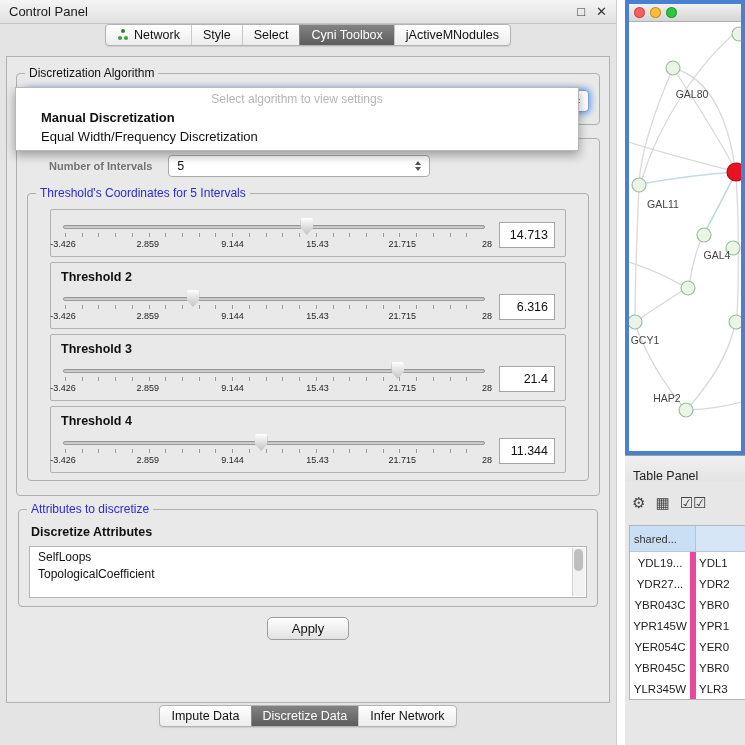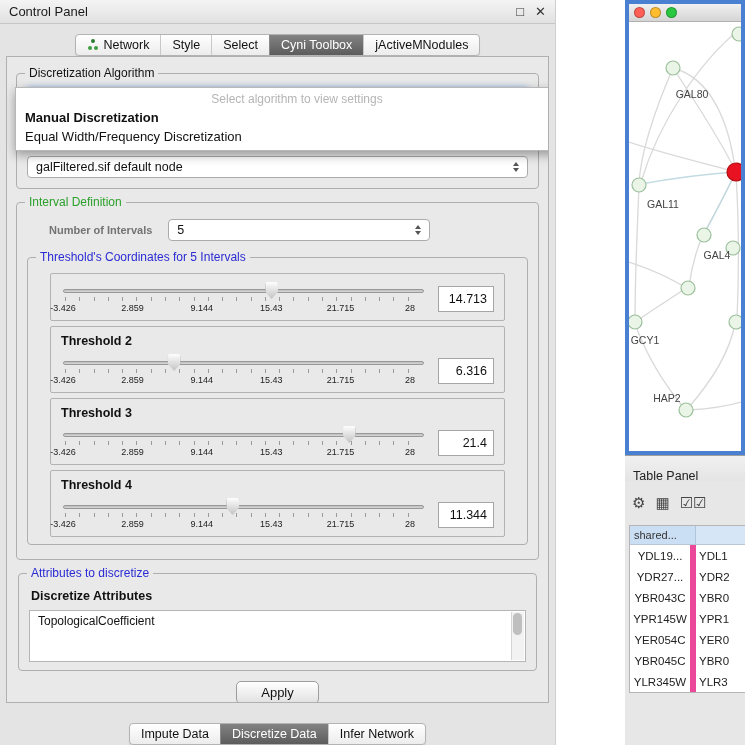--- a/index.html
+++ b/index.html
@@ -1,25 +1,25 @@
 <!DOCTYPE html>
 <html><head>
 <meta charset="utf-8">
 <style>
   *{box-sizing:border-box;margin:0;padding:0}
   html,body{width:745px;height:745px}
   body{position:relative;background:#fff;font-family:"Liberation Sans",sans-serif;overflow:hidden;-webkit-font-smoothing:antialiased}
 
   
-  .control-panel{position:absolute;left:0;top:0;width:556px;height:745px;background:#e4e4e4;display:flex;flex-direction:column;border-right:1px solid #cfcfcf}
+  .control-panel{position:absolute;left:0;top:0;width:617px;height:745px;background:#e4e4e4;display:flex;flex-direction:column;border-right:1px solid #cfcfcf}
   .titlebar{height:24px;flex:0 0 24px;display:flex;align-items:center;padding:0 9px;background:linear-gradient(#f4f4f4,#e1e1e1);border-bottom:1px solid #c6c6c6;font-size:13px;color:#1a1a1a}
   .tb-icons{margin-left:auto;display:flex;gap:11px;font-size:13px;color:#333}
   .tb-icons span{cursor:default}
 
-  .tabbar{display:flex;justify-content:center;align-items:flex-end}
+  .tabbar{display:flex;justify-content:center;align-items:flex-start}
   .tabbar.top{flex:0 0 32px}
   .tabbar.bottom{flex:0 0 40px}
   .tabbar-inner{display:flex;background:linear-gradient(#ffffff,#ececec);border:1px solid #b3b3b3;border-radius:4px;overflow:hidden;box-shadow:0 1px 1px rgba(0,0,0,.10)}
   .tab{display:flex;align-items:center;gap:5px;padding:3px 11px;font-size:12.5px;color:#111;border-left:1px solid #c9c9c9;white-space:nowrap}
   .tab:first-child{border-left:none}
   .tab.selected{background:linear-gradient(#838383,#5c5c5c);color:#fff;border-left-color:#8a8a8a}
   .net-icon{position:relative;width:12px;height:11px;display:inline-block}
   .net-icon::before{content:"";position:absolute;left:1px;top:6px;width:4px;height:4px;border-radius:50%;background:#3f9d42;box-shadow:6px 0 0 #3f9d42,3px -7px 0 #2e7d32}
 
   .main-panel{flex:1;margin:0 6px 2px;border:1px solid #b0b0b0;background:#e9e9e9;padding:16px 9px 6px;position:relative;overflow:hidden}
@@ -33,41 +33,41 @@
   .combo .cval{overflow:hidden;white-space:nowrap}
   .combo .spacer{flex:1}
   .arrows{display:flex;flex-direction:column;gap:2px;margin-left:8px}
   .arrows i{display:block;width:0;height:0;border-left:3.5px solid transparent;border-right:3.5px solid transparent}
   .arrows .up{border-bottom:4px solid #555}
   .arrows .dn{border-top:4px solid #555}
 
   .algorithm-group{height:52px;padding:16px 10px 8px}
   .algorithm-group .combo{box-shadow:0 0 6px 2px rgba(96,150,230,.85);border-color:#7ba3e0}
 
-  .popup{position:absolute;left:8px;top:30px;width:564px;background:#fff;border:1px solid #b8b8b8;box-shadow:0 4px 10px rgba(0,0,0,.35);z-index:20;padding:1px 0 4px}
+  .popup{position:absolute;left:8px;top:30px;width:564px;background:#fff;border:1px solid #b8b8b8;box-shadow:0 4px 10px rgba(0,0,0,.35);z-index:20;padding:1px 16px 4px}
   .popup .ph{color:#b5b5b5;font-size:12px;text-align:center;padding:3px 0 2px}
   .popup .opt{font-size:13px;padding:1px 9px;color:#111;line-height:17px}
   .popup .opt.bold{font-weight:bold}
 
   .table-data-group{padding:17px 10px 10px}
 
   .interval-group{padding:16px 8px 4px}
   .intervals-row{display:flex;align-items:center;margin:0 0 16px 24px}
   .intervals-row label{font-weight:bold;font-size:11px;color:#737373}
   .intervals-row .combo{width:262px;margin-left:16px}
 
   .thresholds-group{padding:15px 22px 2px;margin:0 2px 10px}
   .th-panel{border:1px solid #b3b3b3;background:#e9e9e9;border-radius:2px;padding:5px 8px 1px;margin-bottom:5px}
   .th-label{font-weight:bold;font-size:12.5px;color:#111;margin:2px 0 3px 2px}
   .th-row{display:flex;align-items:center;gap:12px;padding:0 2px}
   .slider{position:relative;flex:1;height:40px}
   .track{position:absolute;left:2px;right:2px;top:10px;height:4px;background:linear-gradient(#bdbdbd,#d8d8d8);border:1px solid #989898;border-radius:2px}
   .ticks{position:absolute;left:4px;right:4px;top:18px;height:4px;background:repeating-linear-gradient(90deg,#9a9a9a 0 1px,transparent 1px 4%)}
   .thumb{position:absolute;top:3px;width:13px;height:17px;transform:translateX(-50%);background:linear-gradient(#fefefe,#c2c2c2);clip-path:polygon(10% 0,90% 0,100% 14%,100% 58%,50% 100%,0 58%,0 14%);filter:drop-shadow(0 0 1px #777)}
-  .scale{position:absolute;left:2px;right:16px;top:24px;height:12px}
+  .scale{position:absolute;left:2px;right:0;top:24px;height:12px}
   .scale-label{position:absolute;transform:translateX(-50%);font-size:9px;color:#222;white-space:nowrap}
   .valbox{width:56px;height:26px;flex:0 0 56px;background:#fff;border:1px solid #a5a5a5;display:flex;align-items:center;justify-content:flex-end;padding:0 6px;font-size:12.5px;color:#111}
 
   .attributes-group{padding:15px 10px 8px;margin:0 2px 10px}
   .attr-title{font-weight:bold;font-size:12.5px;color:#111;margin:0 0 7px 2px}
   .listbox{position:relative;background:#fff;border:1px solid #b5b5b5;height:52px;overflow:hidden;padding-top:2px}
   .attr-item{font-size:12px;line-height:16.5px;padding-left:8px;color:#111;white-space:nowrap}
   .list-scrollbar{position:absolute;top:1px;right:1px;bottom:1px;width:13px;background:#f2f2f2;border-left:1px solid #d4d4d4}
   .list-scroll-thumb{position:absolute;top:1px;left:1px;width:9px;height:22px;background:#bfbfbf;border-radius:5px}
 
@@ -86,21 +86,21 @@
   .gnode.red{fill:#e81222;stroke:#b00b0b}
   .nlabel{font-family:"Liberation Sans",sans-serif;font-size:10.5px;fill:#444;text-anchor:middle}
 
   
   .tp-header{position:absolute;left:625px;top:455px;width:120px;height:42px;background:linear-gradient(#f1f1f1,#dcdcdc);border-top:1px solid #9f9f9f;border-bottom:1px solid #b5b5b5;display:flex;align-items:center;padding:16px 8px;font-size:12.5px;color:#222}
   .table-panel{position:absolute;left:625px;top:481px;width:120px;height:264px;background:#e7e7e7;overflow:hidden;padding:8px 0 0 4px}
   .tp-toolbar{display:flex;align-items:center;gap:10px;height:26px;padding:0 3px}
   .tp-icon{font-size:15px;color:#444;line-height:1;white-space:nowrap}
   .tp-table{margin-top:10px;background:#fff;border:1px solid #b5b5b5;width:118px}
   .trow{display:flex;height:21px;background:#fff}
-  .trow.thead{height:19px;background:#d7e6f6;border-bottom:1px solid #b9c6d6}
+  .trow.thead{height:26px;background:#d7e6f6;border-bottom:1px solid #b9c6d6}
   .tcell{display:flex;align-items:center;justify-content:center;font-size:11.5px;color:#222;overflow:hidden;white-space:nowrap}
   .tcell.c1{width:66px;border-right:6px solid #ec4899}
   .tcell.c2{flex:1;justify-content:flex-start;padding-left:3px}
   .trow.thead .tcell{font-size:11px;color:#333;justify-content:flex-start;padding-left:4px}
   .trow.thead .c1{background:#cbdff4;border-right:1px solid #b0c4dc}
 </style>
 </head>
 <body>
 
 <div class="control-panel">
@@ -148,31 +148,20 @@
     </div>
 
     <div class="popup">
       <div class="ph">Select algorithm to view settings</div>
       <div id="algo-options">
           <div class="opt bold">Manual Discretization</div>
           <div class="opt">Equal Width/Frequency Discretization</div>
         </div>
     </div>
 
-    <div class="group table-data-group">
-      <span class="gtitle">Table Data</span>
-      <div class="combo">
-        <span class="cval">galFiltered.sif default node</span>
-        <span class="spacer"></span>
-        <span class="arrows">
-            <i class="up"></i>
-            <i class="dn"></i>
-          </span>
-      </div>
-    </div>
 
     <div class="group interval-group">
       <span class="gtitle green">Interval Definition</span>
 
       <div class="intervals-row">
         <label>Number of Intervals</label>
         <div class="combo">
           <span class="cval">5</span>
           <span class="spacer"></span>
           <span class="arrows">
@@ -262,20 +251,21 @@
             </div>
           </div>
       </div>
     </div>
 
     <div class="group attributes-group">
       <span class="gtitle blue">Attributes to discretize</span>
       <div class="attr-title">Discretize Attributes</div>
       <div class="listbox">
         <div id="attr-list-items">
+            <div class="attr-item">SelfLoops</div>
             <div class="attr-item">TopologicalCoefficient</div>
           </div>
         <div class="list-scrollbar">
             <div class="list-scroll-thumb"></div>
           </div>
       </div>
     </div>
 
     <div class="apply-row">
       <button class="btn">Apply</button>

